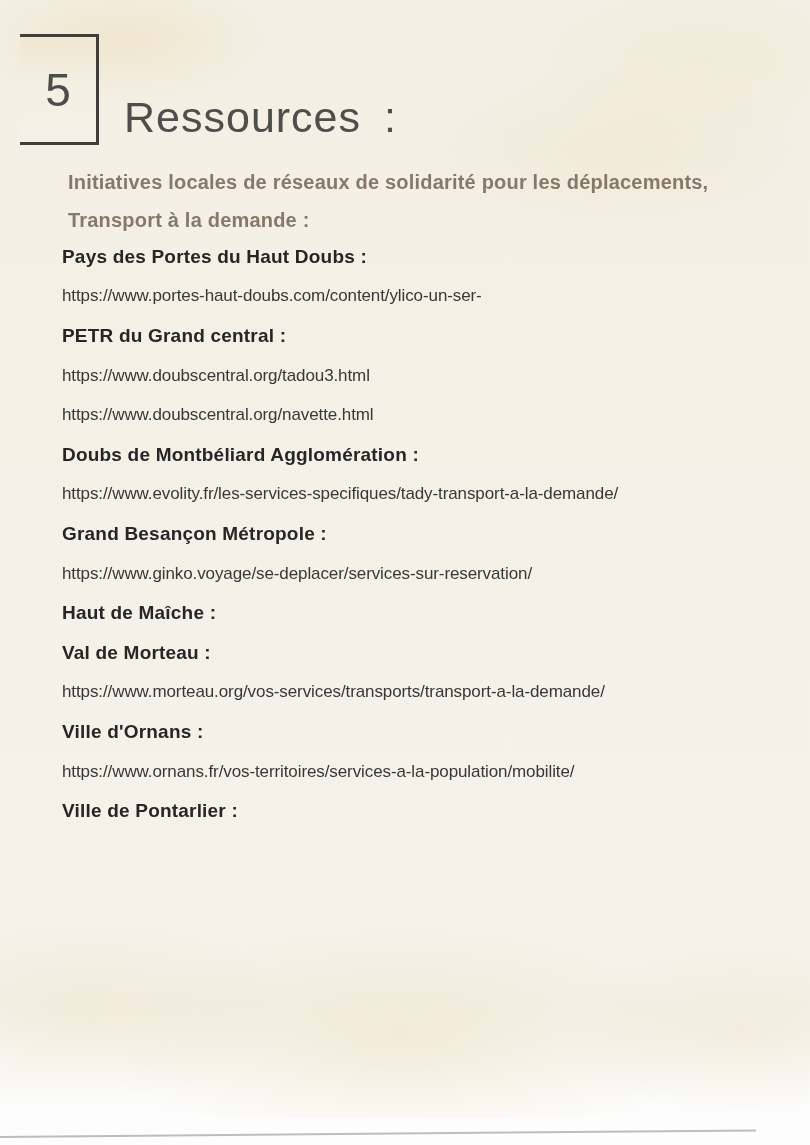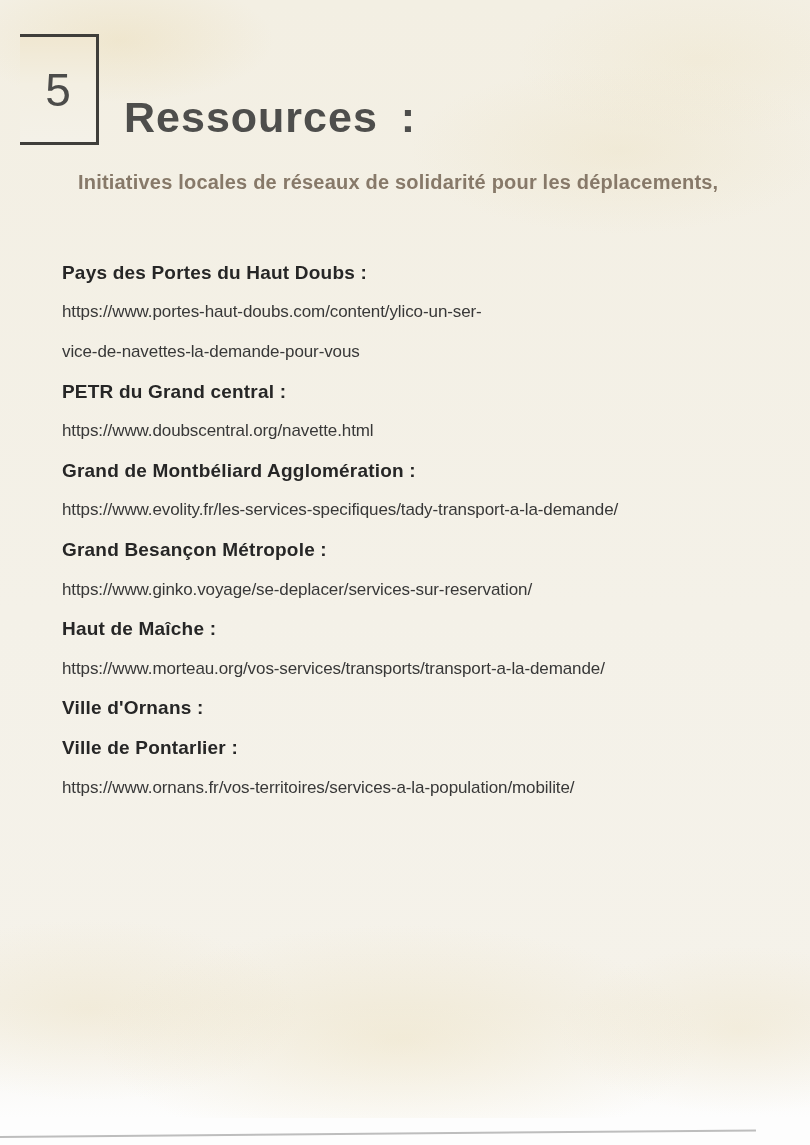--- a/index.html
+++ b/index.html
@@ -34,33 +34,33 @@
   .number-box{
     position:absolute;left:20px;top:34px;width:76px;height:105px;
     border:3px solid #3f3e3a;border-left:none;
     background:linear-gradient(180deg,#f0e7d1 0%,#f3efe2 45%,#f4f1e8 100%);
     display:flex;align-items:center;justify-content:center;
     font-size:46px;color:#4c4c4a;font-weight:400;
   }
 
   .main-title{
     position:absolute;left:124px;top:64px;
-    font-size:43px;font-weight:700;color:#4e4e4c;
+    font-size:43px;font-weight:400;color:#4e4e4c;
     letter-spacing:1px;word-spacing:10px;white-space:nowrap;
   }
 
   .subtitle{
-    position:absolute;left:78px;top:163px;width:720px;
+    position:absolute;left:68px;top:163px;width:720px;
     font-size:20px;font-weight:700;color:#877969;
     line-height:38px;letter-spacing:.2px;
   }
   .subtitle div{white-space:nowrap;}
 
   .content{
-    position:absolute;left:62px;top:253px;width:740px;
+    position:absolute;left:62px;top:237px;width:740px;
   }
   .row{
     height:39.6px;display:flex;align-items:center;white-space:nowrap;
   }
   .row.heading{
     font-size:19px;font-weight:700;color:#262626;letter-spacing:.2px;
   }
   .row.url{
     font-size:17px;font-weight:400;color:#383838;letter-spacing:-.1px;
   }
@@ -79,40 +79,42 @@
   <div class="paper"></div>
 
   <div class="number-box">
     <span>5</span>
   </div>
 
   <h1 class="main-title">Ressources :</h1>
 
   <div class="subtitle">
     <div>Initiatives locales de réseaux de solidarité pour les déplacements,</div>
+    <div>Transport à la demande :</div>
   </div>
 
   <div class="content">
     <div class="row heading">Pays des Portes du Haut Doubs :</div>
     <div class="row url">https://www.portes-haut-doubs.com/content/ylico-un-ser-</div>
-    <div class="row url">vice-de-navettes-la-demande-pour-vous</div>
 
     <div class="row heading">PETR du Grand central :</div>
+    <div class="row url">https://www.doubscentral.org/tadou3.html</div>
     <div class="row url">https://www.doubscentral.org/navette.html</div>
 
-    <div class="row heading">Grand de Montbéliard Agglomération :</div>
+    <div class="row heading">Doubs de Montbéliard Agglomération :</div>
     <div class="row url">https://www.evolity.fr/les-services-specifiques/tady-transport-a-la-demande/</div>
 
     <div class="row heading">Grand Besançon Métropole :</div>
     <div class="row url">https://www.ginko.voyage/se-deplacer/services-sur-reservation/</div>
 
     <div class="row heading">Haut de Maîche :</div>
 
+    <div class="row heading">Val de Morteau :</div>
     <div class="row url">https://www.morteau.org/vos-services/transports/transport-a-la-demande/</div>
 
     <div class="row heading">Ville d'Ornans :</div>
+    <div class="row url">https://www.ornans.fr/vos-territoires/services-a-la-population/mobilite/</div>
+
     <div class="row heading">Ville de Pontarlier :</div>
-
-    <div class="row url">https://www.ornans.fr/vos-territoires/services-a-la-population/mobilite/</div>
   </div>
 
   <div class="bottom-line"></div>
 </div>
 
 </body></html>

